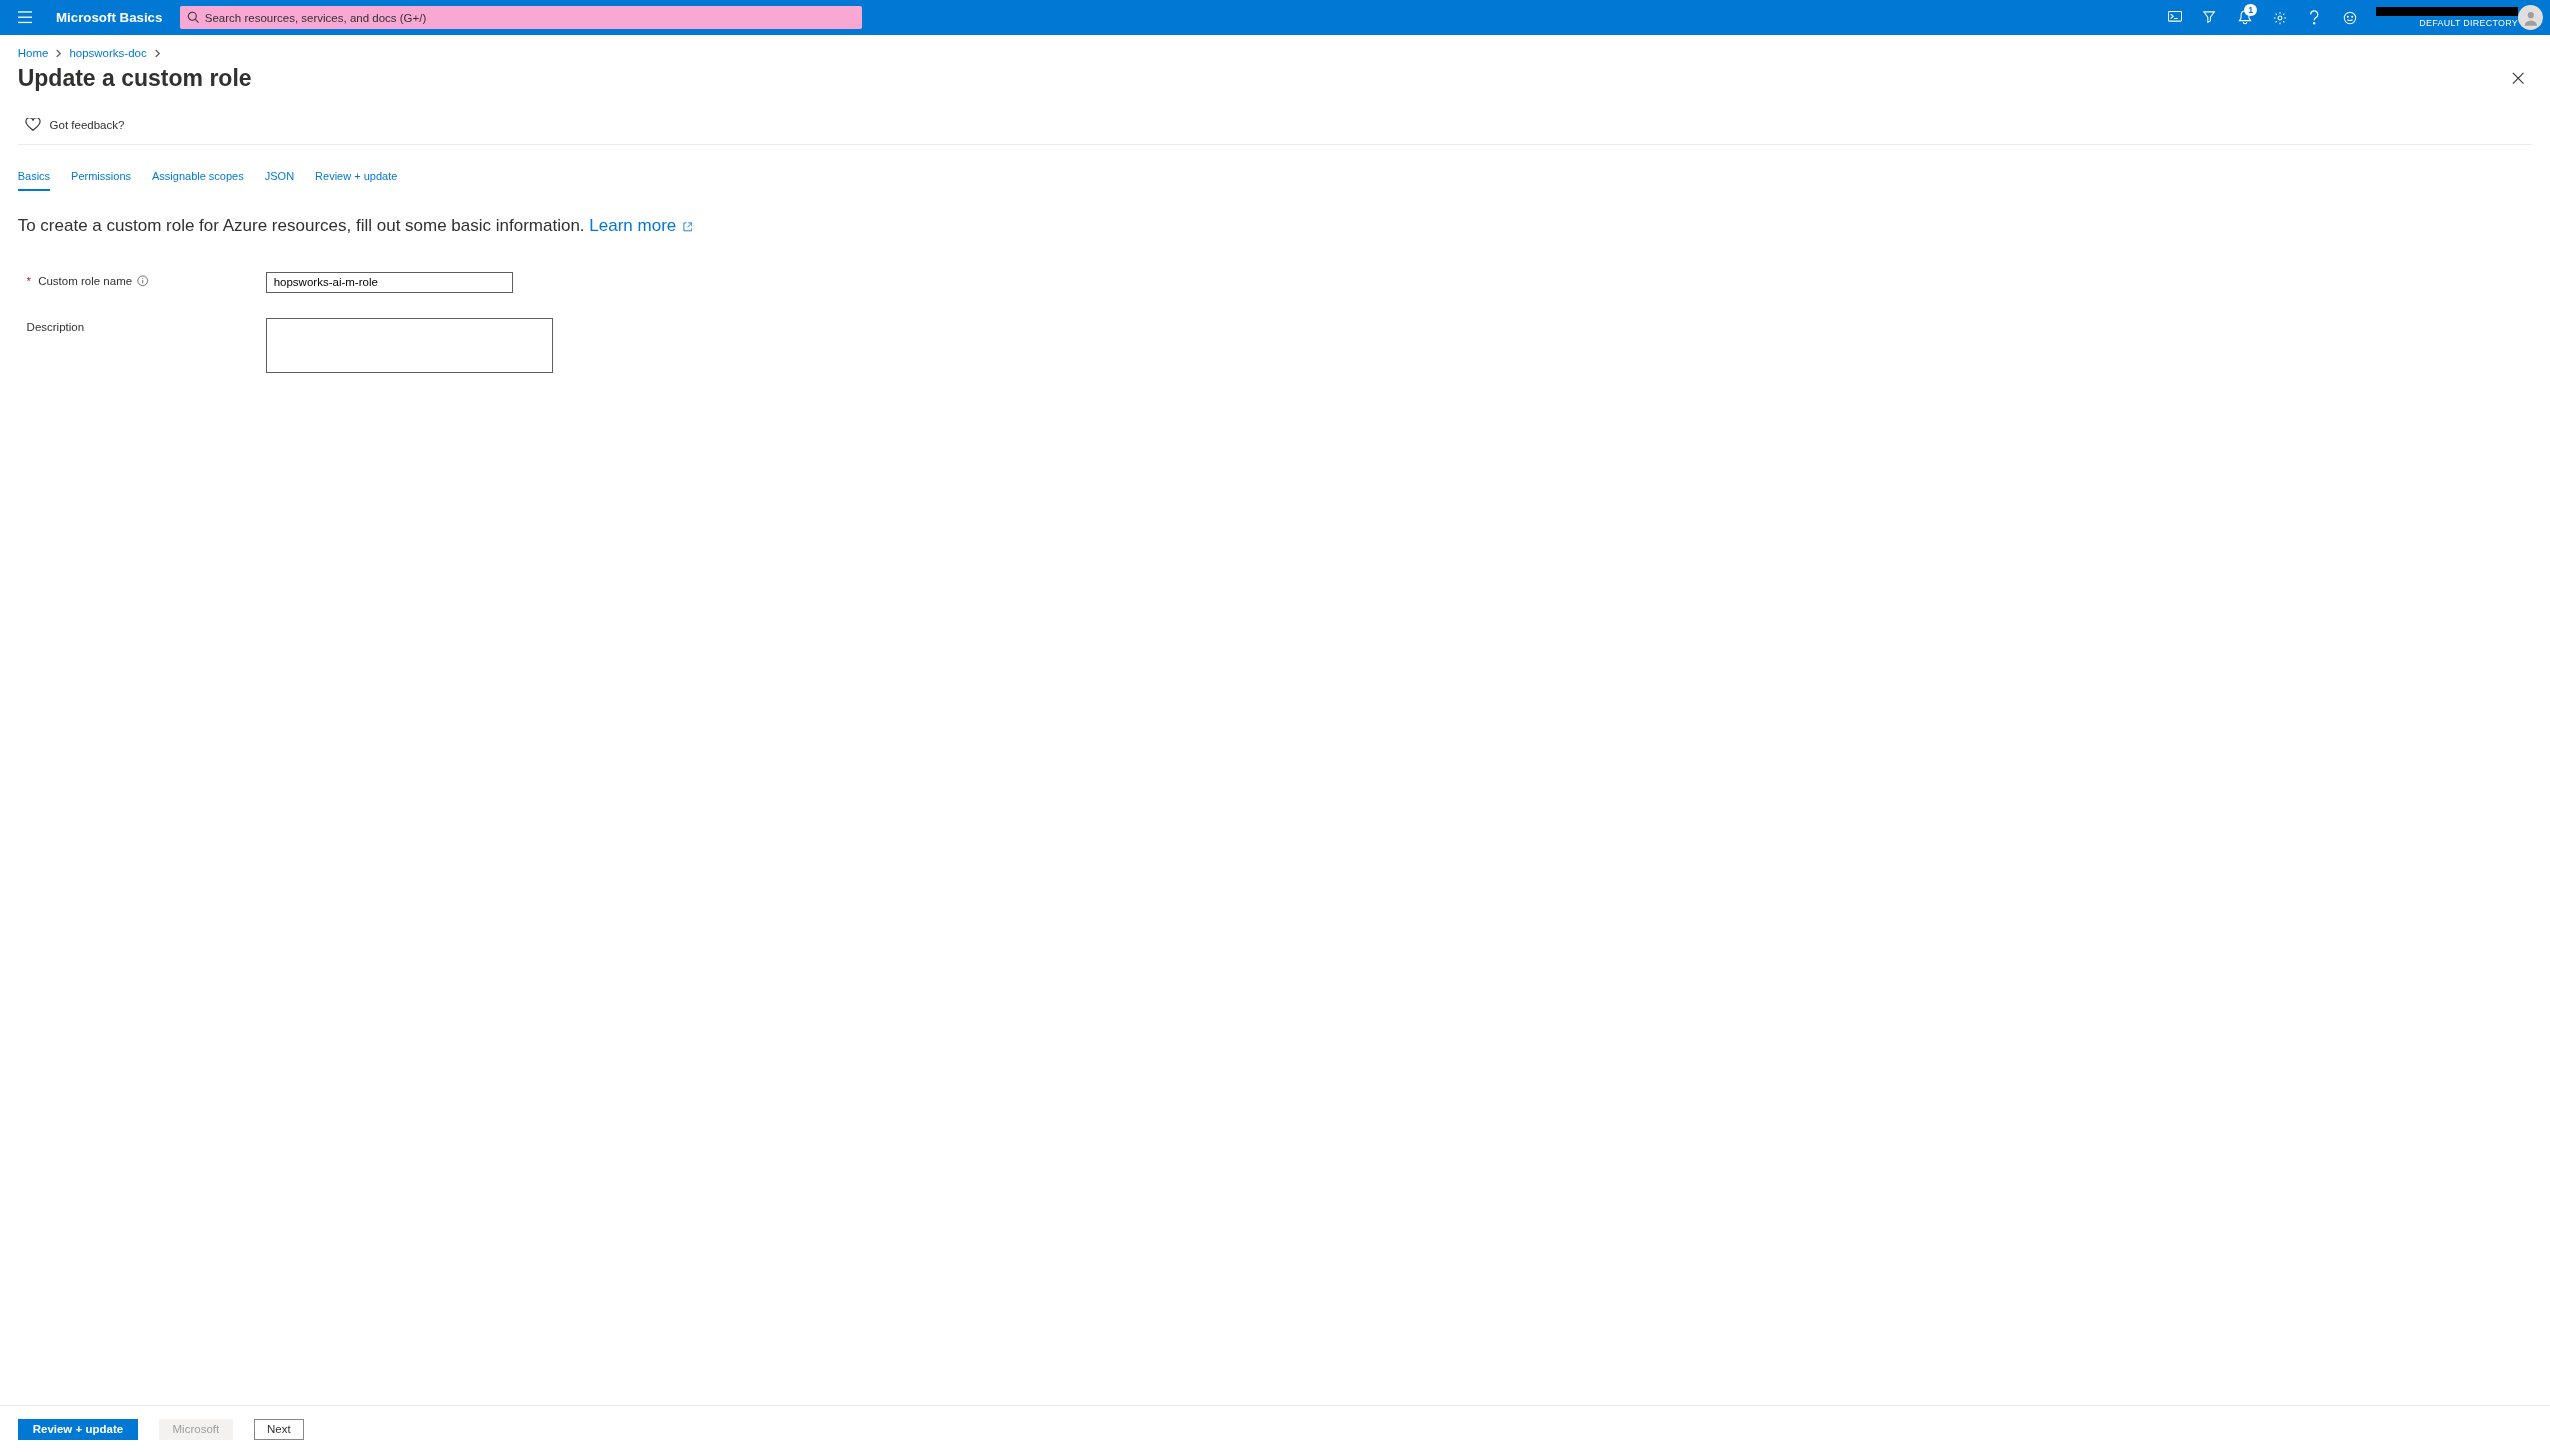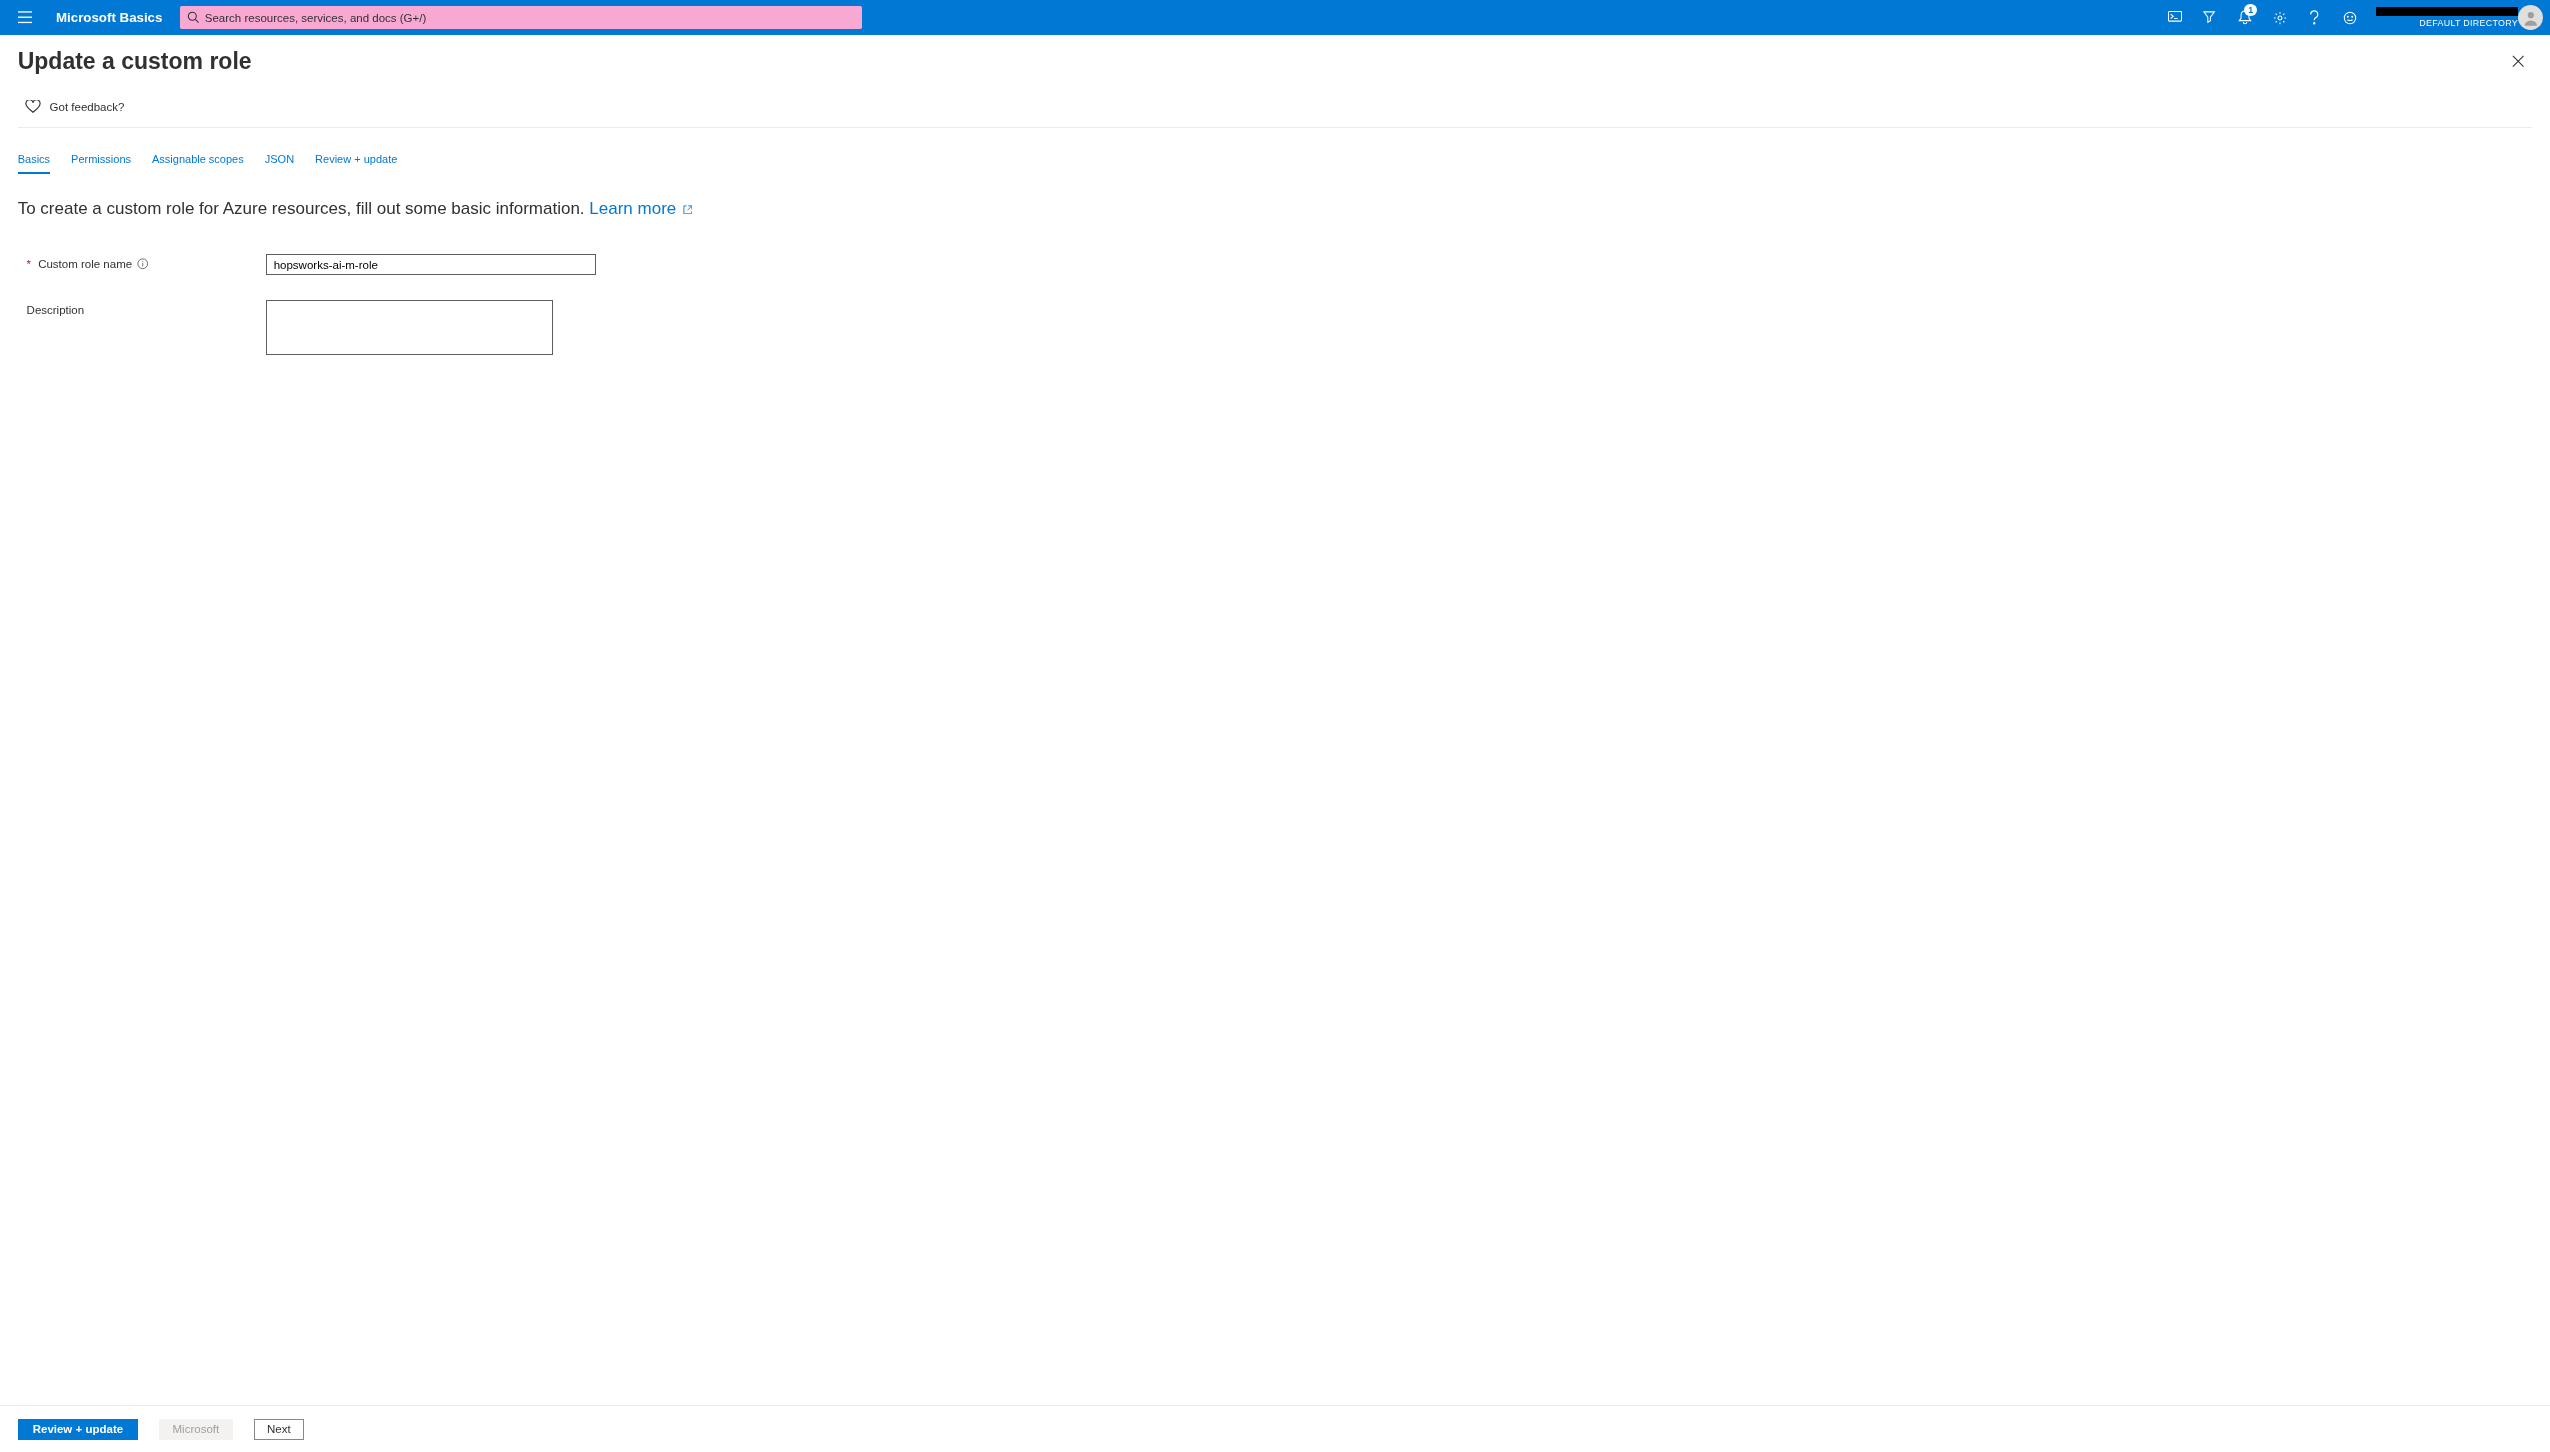--- a/index.html
+++ b/index.html
@@ -47,21 +47,21 @@
 .helptext { padding: 25px 0 0 0; font-size: 17px; }
 .helptext a { color: #0078d4; text-decoration: none; cursor: pointer; }
 .extlink-icon { display: inline-block; vertical-align: middle; margin-left: 1.8px; }
 
 .form { padding-top: 35px; }
 .field-row { display: flex; align-items: flex-start; margin-bottom: 25px; }
 .field-label { width: 248px; padding-left: 8.9px; padding-top: 3.5px; font-size: 11.5px; display: flex; align-items: center; gap: 5.3px; }
 .req { color: #a4262c; margin-right: 1.8px; }
 .info-icon { display: inline-flex; }
 .info-icon svg { stroke: #605e5c; }
-.field-input input[type=text] { width: 330px; height: 21px; border: 0.9px solid #605e5c; padding: 1.8px 7px; font-size: 11.5px; outline: none; font-family: inherit; }
+.field-input input[type=text] { width: 247px; height: 21px; border: 0.9px solid #605e5c; padding: 1.8px 7px; font-size: 11.5px; outline: none; font-family: inherit; }
 .field-input textarea { width: 287px; height: 55px; border: 0.9px solid #605e5c; padding: 5.3px 7px; font-size: 11.5px; outline: none; font-family: inherit; resize: none; }
 
 
 .bottombar { border-top: 0.9px solid #edebe9; padding: 12.4px 17.7px; display: flex; gap: 21px; }
 .btn { height: 21px; padding: 0 12.4px; font-size: 11.5px; border: 0.9px solid transparent; cursor: pointer; font-family: inherit; }
 .btn-primary { background: #0078d4; color: #fff; font-weight: 600; padding: 0 14px; }
 .btn-disabled { background: #f3f2f1; color: #a19f9d; cursor: default; }
 .btn-outline { background: #fff; color: #323130; border-color: #8a8886; }
 </style>
 </head>
@@ -134,20 +134,30 @@
         <svg width="17.7" height="17.7" viewBox="0 0 20 20">
             <circle cx="10" cy="7" r="3.5"></circle>
             <path d="M3 19 a7 6 0 0 1 14 0 z"></path>
           </svg>
       </div>
     </div>
   </div>
 </div>
 
 <div class="content">
+  <nav class="breadcrumb">
+    <a>Home</a>
+    <span class="sep"><svg width="7" height="8.9" viewBox="0 0 8 10" fill="none" stroke-width="1.5">
+          <path d="M2 1 L6 5 L2 9"></path>
+        </svg></span>
+    <a>hopsworks-doc</a>
+    <span class="sep"><svg width="7" height="8.9" viewBox="0 0 8 10" fill="none" stroke-width="1.5">
+          <path d="M2 1 L6 5 L2 9"></path>
+        </svg></span>
+  </nav>
 
   <div class="pagetitle-row">
     <h1 class="pagetitle">Update a custom role</h1>
     <div class="close-x">
       <svg width="12.4" height="12.4" viewBox="0 0 14 14" stroke-width="1.2">
           <line x1="1" y1="1" x2="13" y2="13"></line>
           <line x1="13" y1="1" x2="1" y2="13"></line>
         </svg>
     </div>
   </div>

